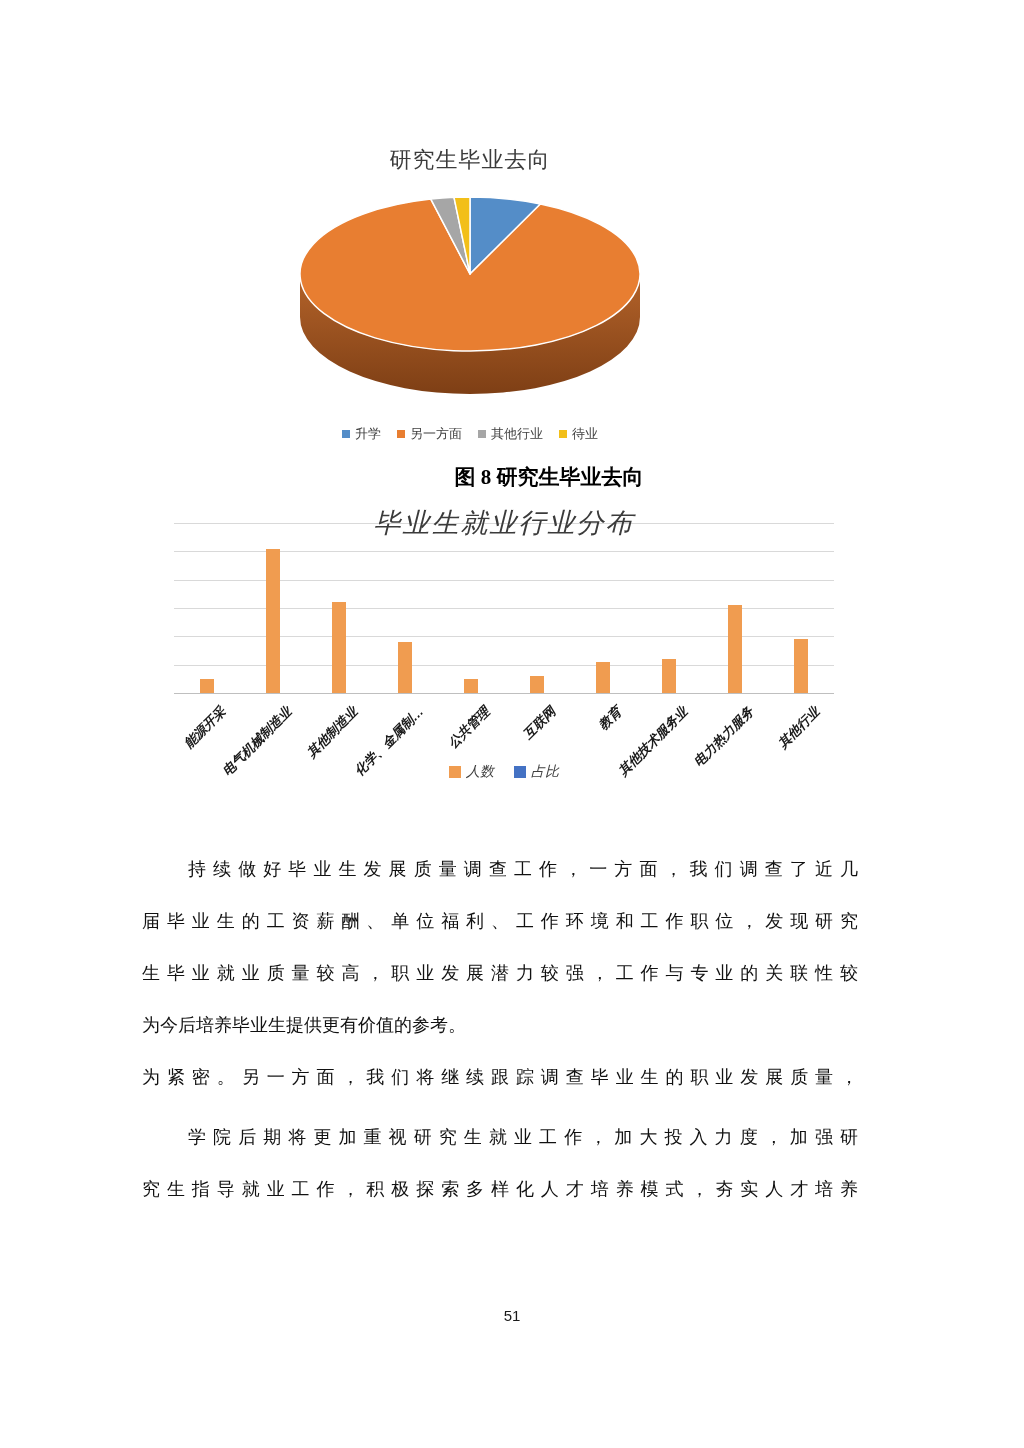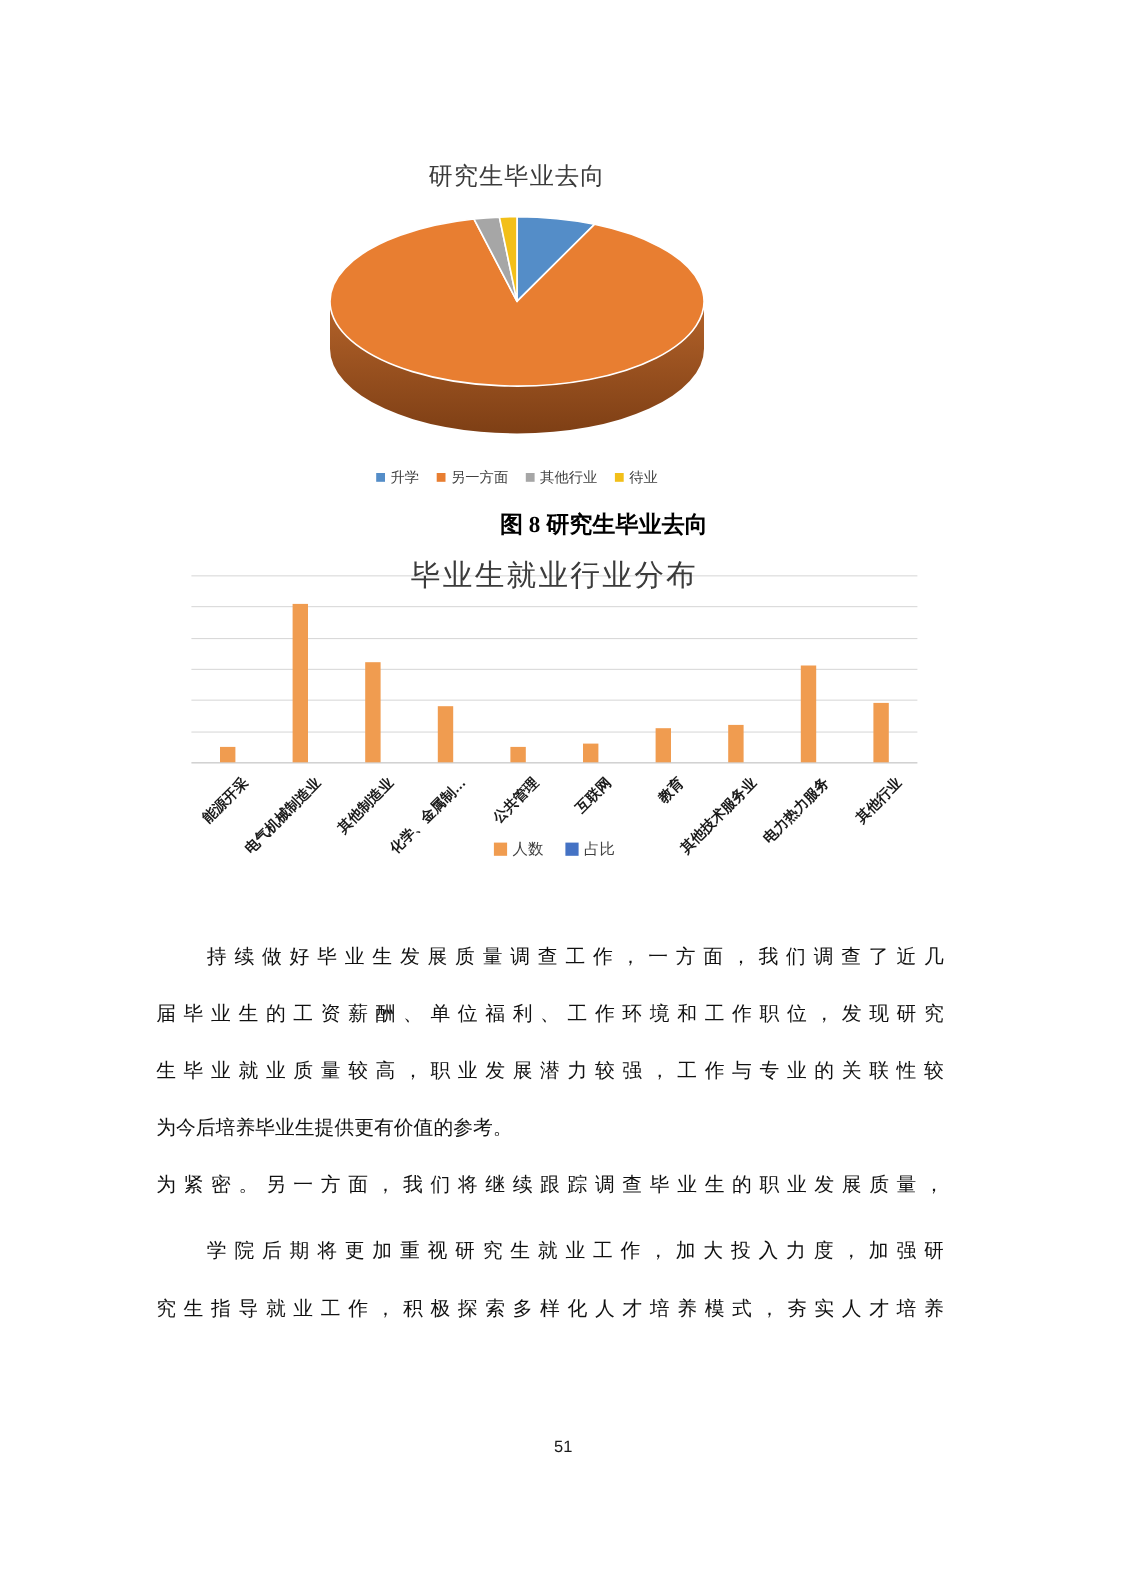--- a/index.html
+++ b/index.html
@@ -26,21 +26,21 @@
   .sw-sm{width:8px;height:8px;}
   .sw-md{width:12px;height:12px;}
   
   .fig-caption{
     position:absolute;left:0;width:100%;text-align:center;
     font-weight:bold;font-size:21px;color:#000;line-height:26px;
   }
   .cap8{top:464px;margin-left:37px;}
   .cap9{top:810px;}
   
-  .bar-chart{position:absolute;left:159px;top:505px;width:690px;height:300px;}
+  .bar-chart{position:absolute;left:159px;top:505px;width:690px;height:300px;font-style:italic;}
   .bar-title{
     position:absolute;top:0;left:15px;width:660px;text-align:center;
     font-family:"Liberation Sans","DejaVu Sans",sans-serif;
     font-size:27px;letter-spacing:2px;color:#3b3b3b;z-index:2;
   }
   .bar-plot{position:absolute;left:15px;top:18px;width:660px;height:170px;}
   .gridline{position:absolute;left:0;width:100%;height:1px;background:#d9d9d9;}
   .gridline.axis{background:#bfbfbf;}
   .bar{position:absolute;bottom:0;width:14px;}
   .bar-x-labels{position:absolute;left:15px;top:192px;width:660px;height:0;}

